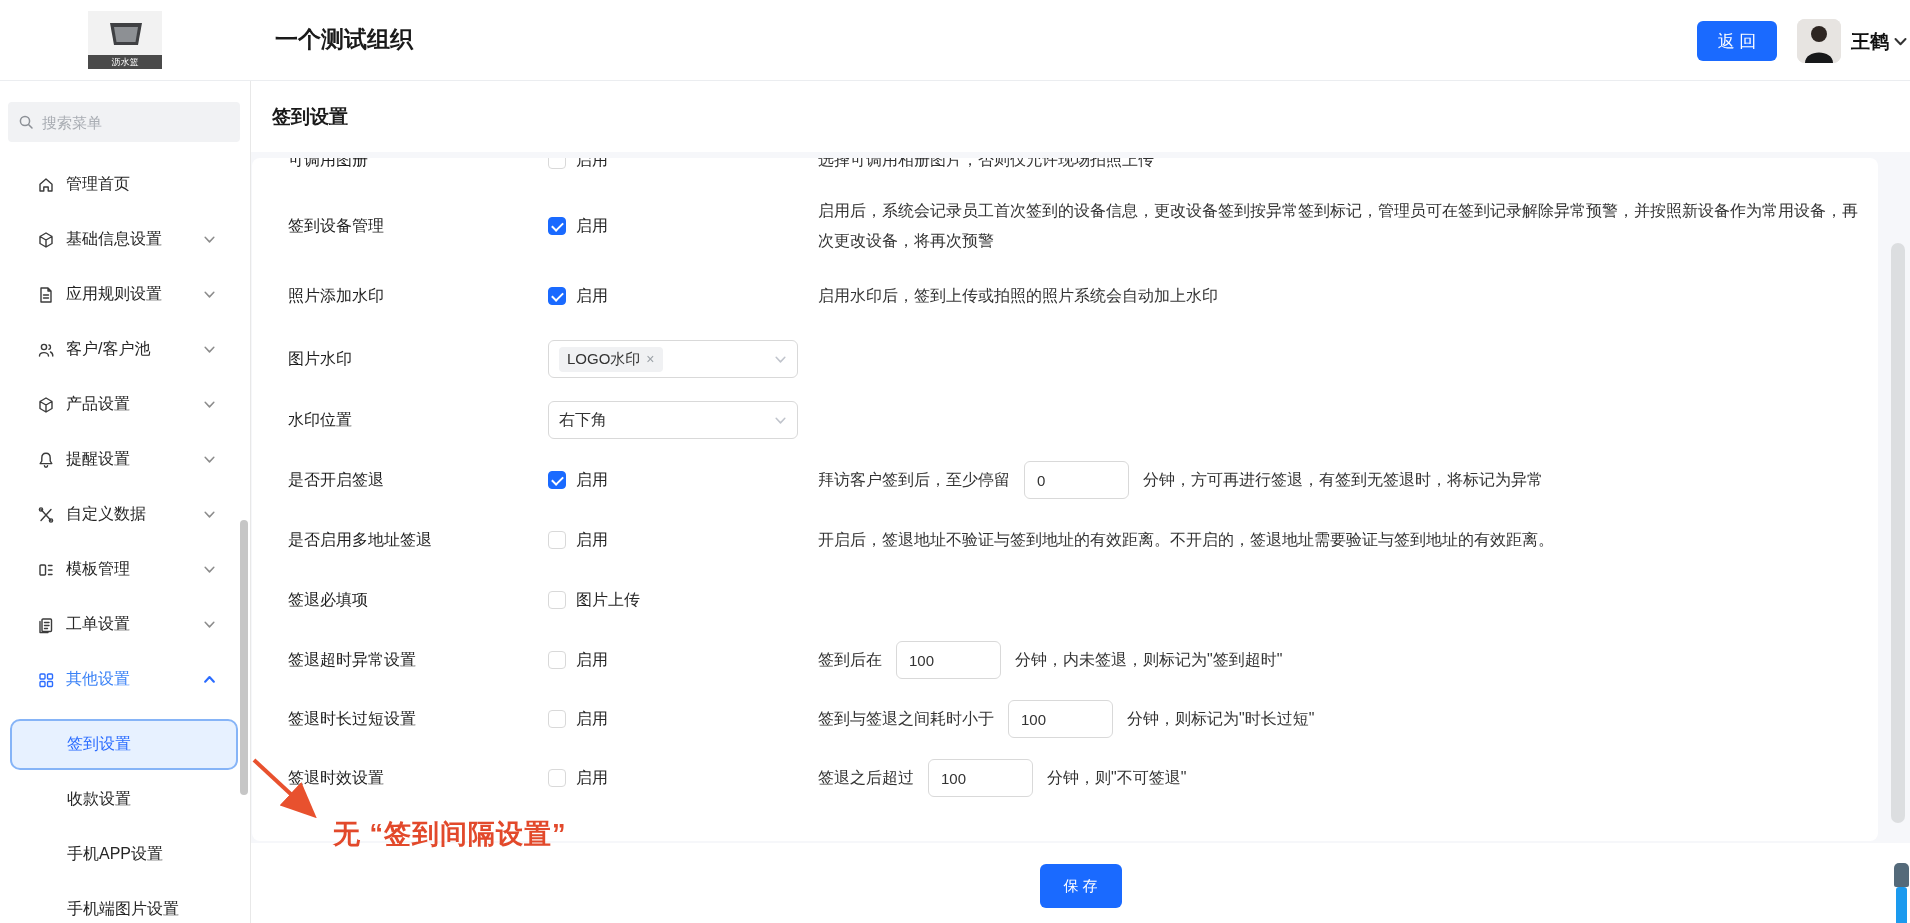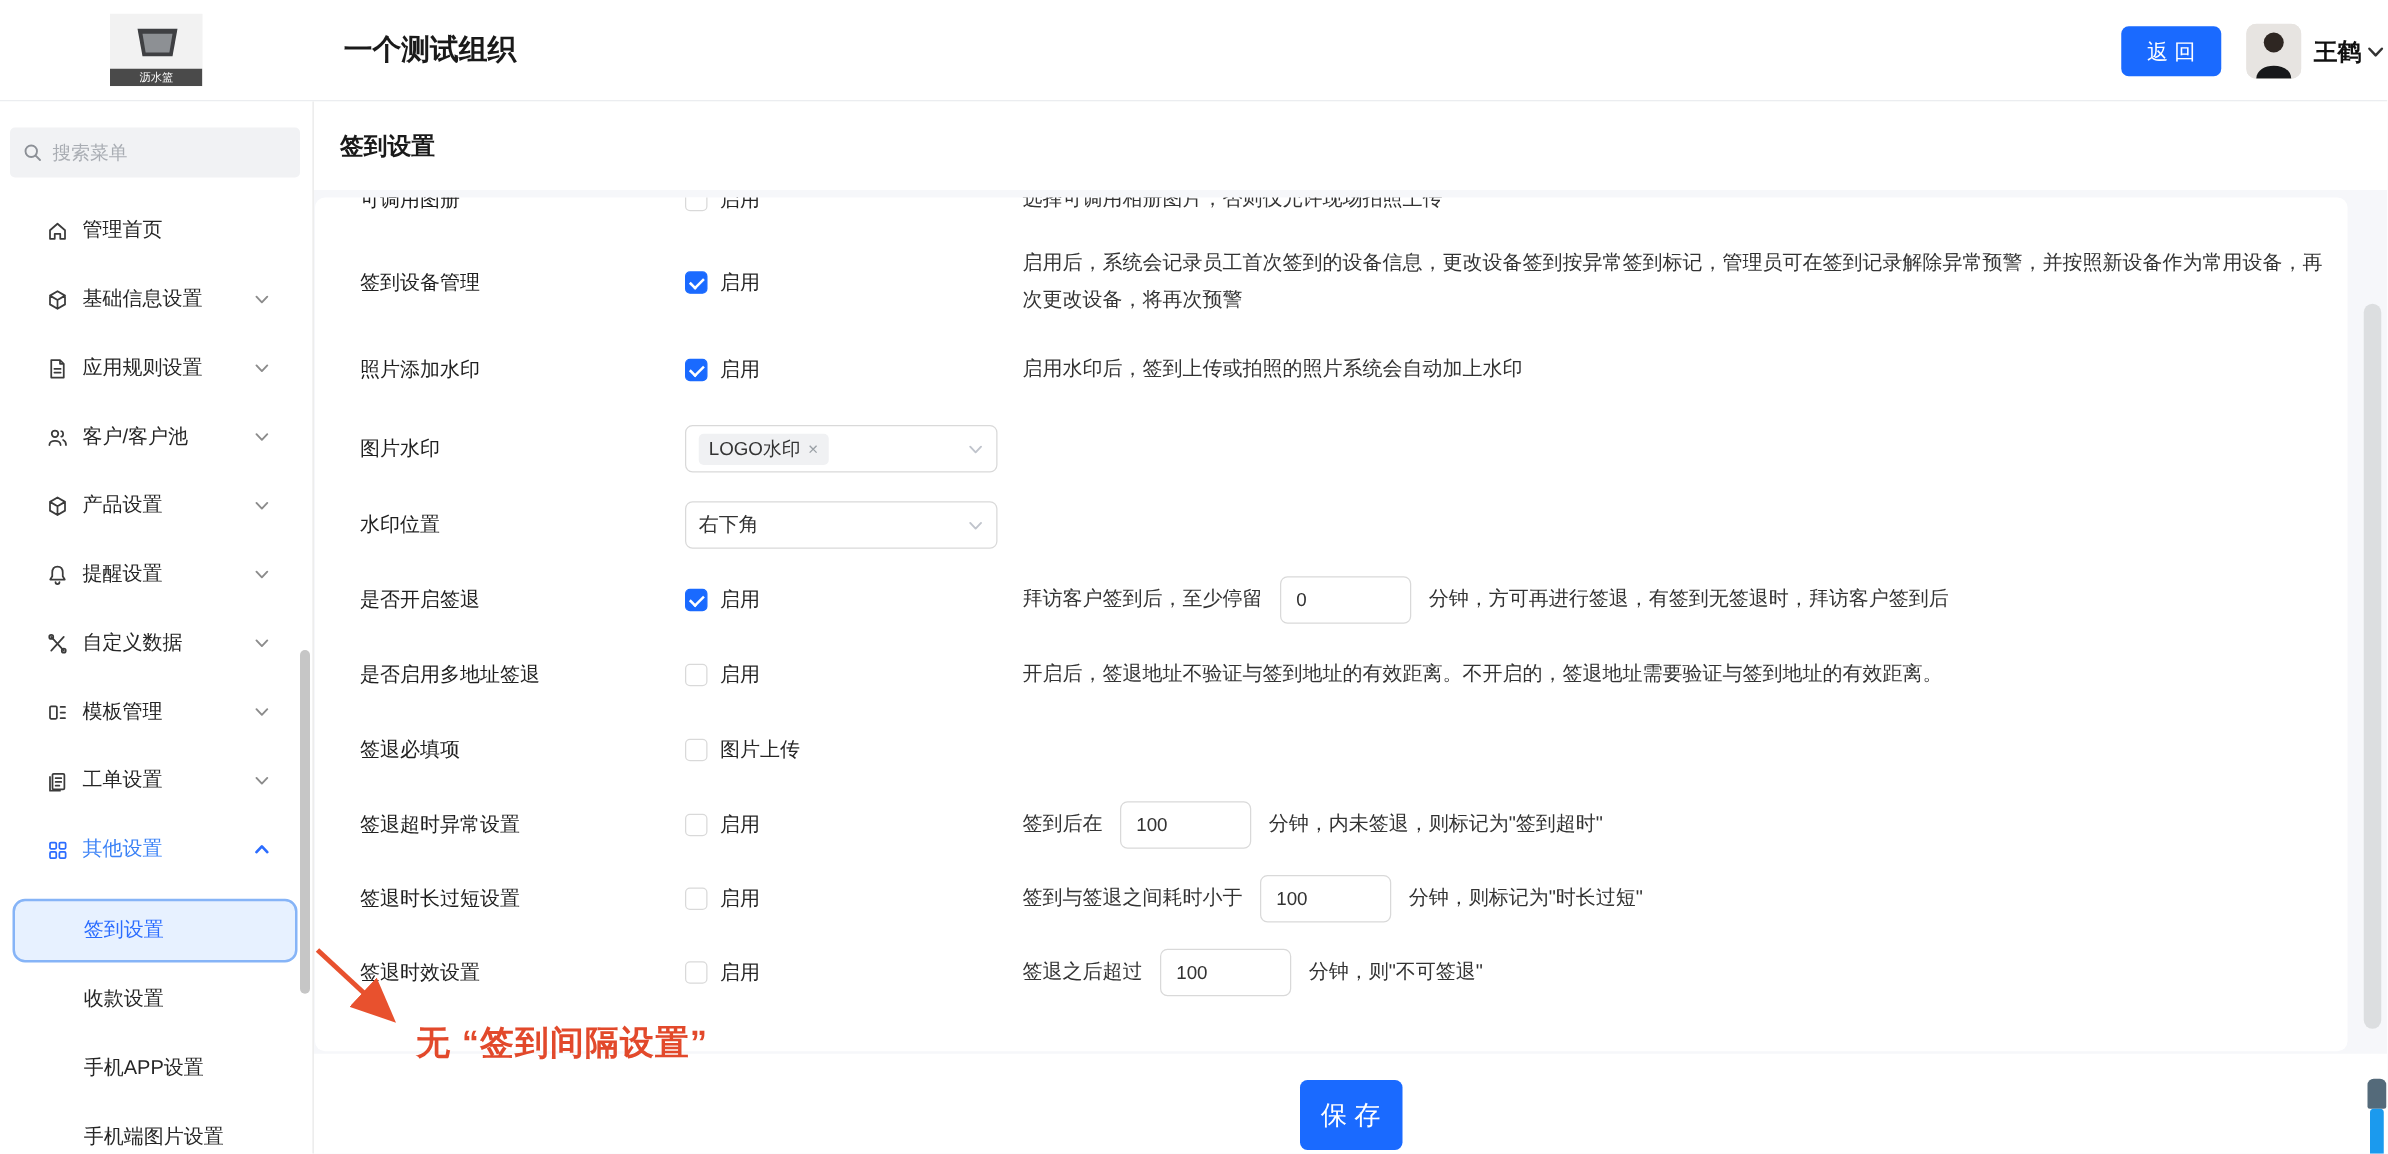--- a/index.html
+++ b/index.html
@@ -66,22 +66,22 @@
   .selectbox { width:250px; height:38px; border:1px solid #d9d9d9; border-radius:6px; background:#fff;
                display:flex; align-items:center; padding:0 10px; position:relative; cursor:pointer; }
   .selectbox .sel-caret { position:absolute; right:10px; color:#c0c4cc; display:flex; }
   .selectbox .sel-value { font-size:16px; color:#333; }
   .tag { background:#f0f1f3; border-radius:4px; padding:3px 8px; font-size:15px; color:#333;
          display:flex; align-items:center; gap:6px; }
   .tag .tag-x { color:#9aa0a6; font-size:14px; cursor:pointer; }
   .mini-input { width:105px; height:38px; border:1px solid #d9d9d9; border-radius:6px; font-size:15px;
                 color:#333; padding:0 12px; margin:0 14px; outline:none; font-family:inherit; background:#fff; }
   .footer { position:absolute; left:251px; top:843px; right:0; bottom:0; background:#fff; z-index:6; }
-  .save-btn { position:absolute; left:50%; margin-left:-41px; top:21px; width:82px; height:56px;
-              background:#1a6aff; color:#fff; font-size:21px; border:none; border-radius:6px; cursor:pointer; }
+  .save-btn { position:absolute; left:50%; margin-left:-41px; top:21px; width:82px; height:44px;
+              background:#1a6aff; color:#fff; font-size:15px; border:none; border-radius:6px; cursor:pointer; }
   .page-scrollbar { position:absolute; left:1891px; top:243px; width:14px; height:580px;
                     background:#dcdee0; border-radius:7px; z-index:8; }
   
   .anno-arrow { position:absolute; left:240px; top:748px; z-index:40; }
   .anno-text { position:absolute; left:333px; top:816px; z-index:40; font-size:27px; font-weight:600;
                color:#e2492b; letter-spacing:1px; white-space:nowrap; }
   
   .corner-widget { position:absolute; right:0; bottom:0; width:17px; height:60px; z-index:50; }
   .corner-widget .cap { width:15px; height:24px; background:#546a7a; border-radius:5px 5px 2px 2px; margin:0 auto; }
   .corner-widget .stem { width:11px; height:36px; background:#1b9aee; border-radius:3px 3px 0 0; margin:0 auto; }
@@ -183,21 +183,21 @@
       </div>
       <div class="row" style="height: 60px;">
         <div class="col-label">是否开启签退</div>
         <div class="col-control">
           <span class="checkbox checked"></span>
           <span class="check-label">启用</span>
         </div>
         <div class="col-desc">
           <span class="dtext">拜访客户签到后，至少停留</span>
           <input class="mini-input" value="0" style="">
-          <span class="dtext">分钟，方可再进行签退，有签到无签退时，拜访客户签到后</span>
+          <span class="dtext">分钟，方可再进行签退，有签到无签退时，将标记为异常</span>
         </div>
       </div>
       <div class="row" style="height: 60px;">
         <div class="col-label">是否启用多地址签退</div>
         <div class="col-control">
           <span class="checkbox"></span>
           <span class="check-label">启用</span>
         </div>
         <div class="col-desc">
           <span class="dtext">开启后，签退地址不验证与签到地址的有效距离。不开启的，签退地址需要验证与签到地址的有效距离。</span>

